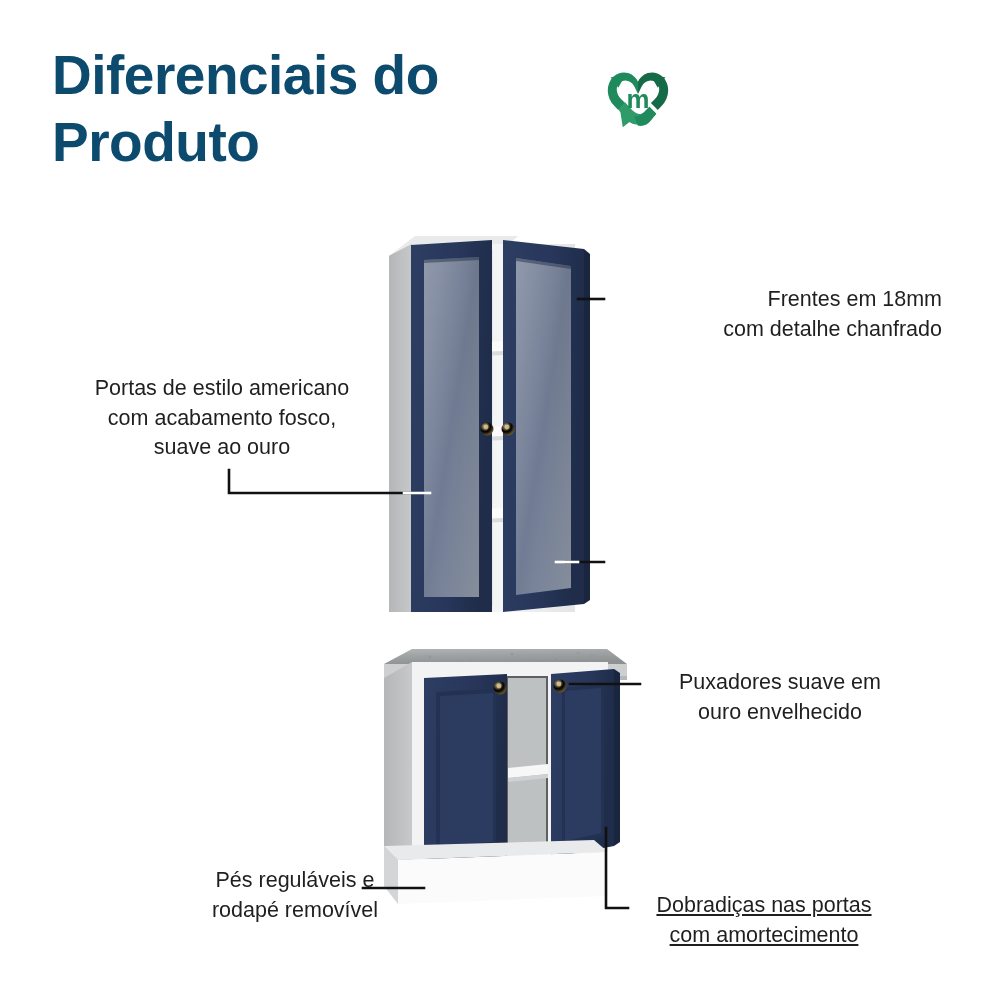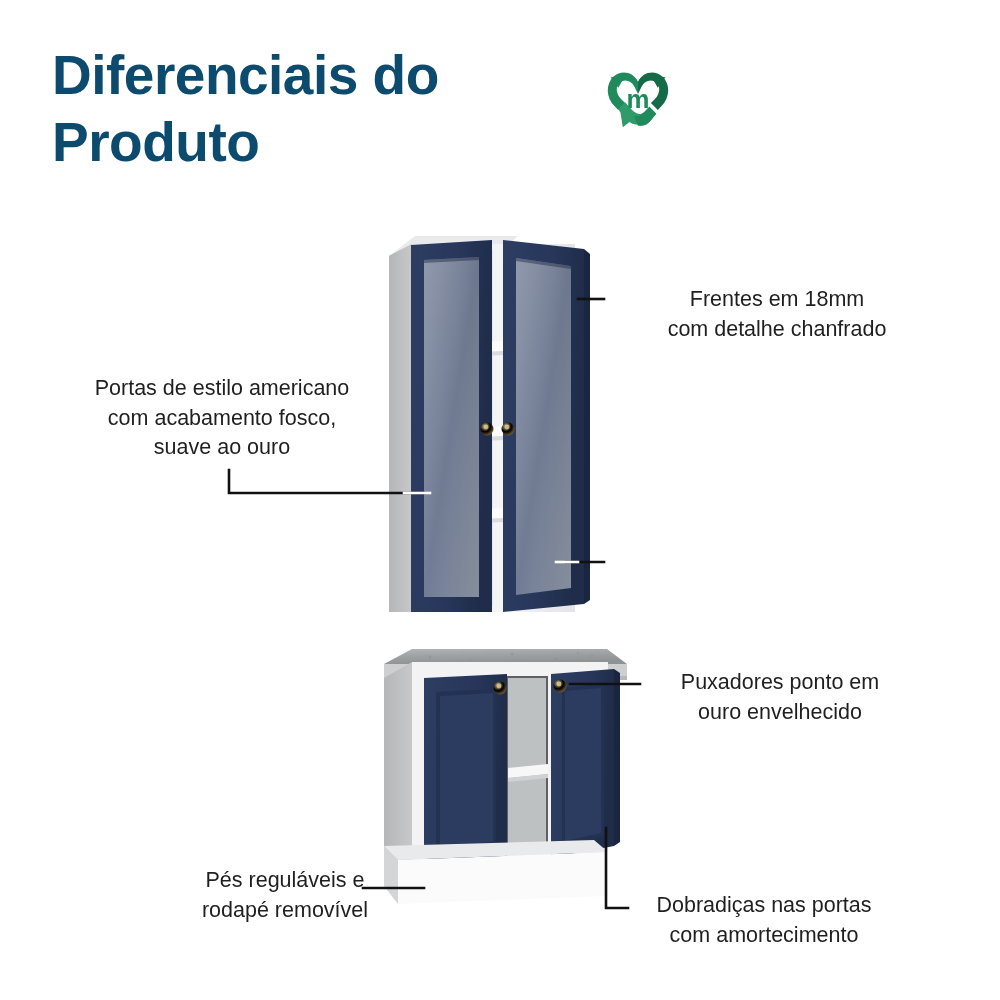--- a/index.html
+++ b/index.html
@@ -48,21 +48,21 @@
   }
 
   
   .callout {
     position: absolute;
     font-size: 21.5px;
     line-height: 1.38;
     color: #1f1f1f;
     white-space: pre-line;
   }
-  .callout.right { text-align: center; }
+  .callout.right { text-align: right; }
   .callout.center{ text-align: center; }
 
   
   .leaders {
     position: absolute;
     left: 0; top: 0;
     width: 1000px; height: 1000px;
     pointer-events: none;
   }
 
@@ -261,22 +261,22 @@
   </svg>
 
   <div class="callout right" style="left:612px; top:285px; width:330px;">Frentes em 18mm
 com detalhe chanfrado</div>
 
   <div class="callout center" style="left:62px; top:374px; width:320px;">Portas de estilo americano
 com acabamento fosco,
 suave ao ouro</div>
 
 
-  <div class="callout center" style="left:650px; top:668px; width:260px;">Puxadores ponto em
+  <div class="callout center" style="left:650px; top:668px; width:260px;">Puxadores suave em
 ouro envelhecido</div>
 
-  <div class="callout center" style="left:180px; top:866px; width:210px;">Pés reguláveis e
+  <div class="callout center" style="left:190px; top:866px; width:210px;">Pés reguláveis e
 rodapé removível</div>
 
-  <div class="callout center" style="left:634px; top:891px; width:260px;">Dobradiças nas portas
+  <div class="callout center" style="left:634px; top:891px; width:260px;text-decoration:underline;">Dobradiças nas portas
 com amortecimento</div>
 
 </div>
 
 </body></html>

